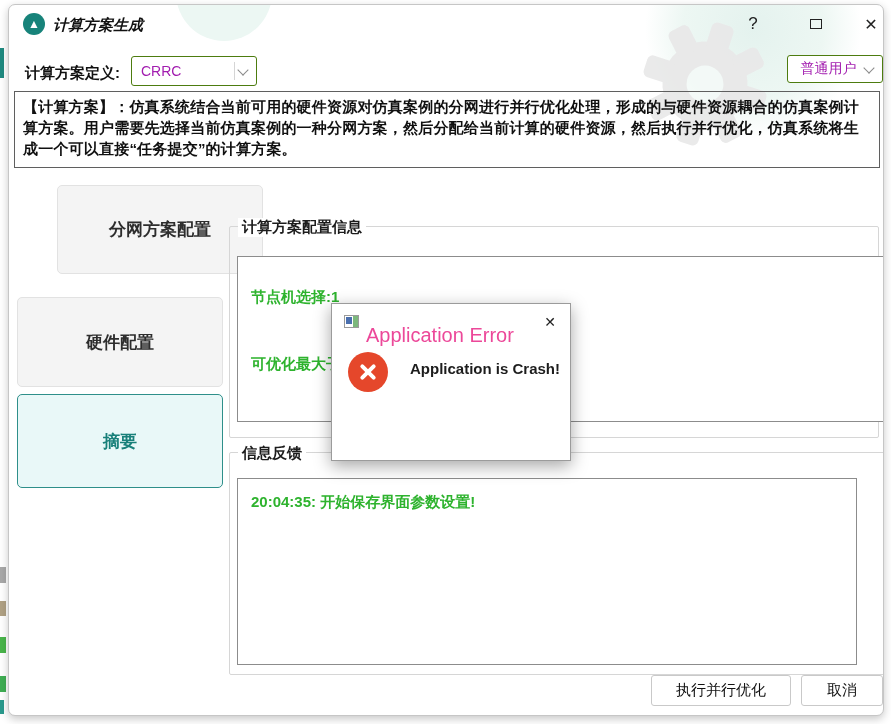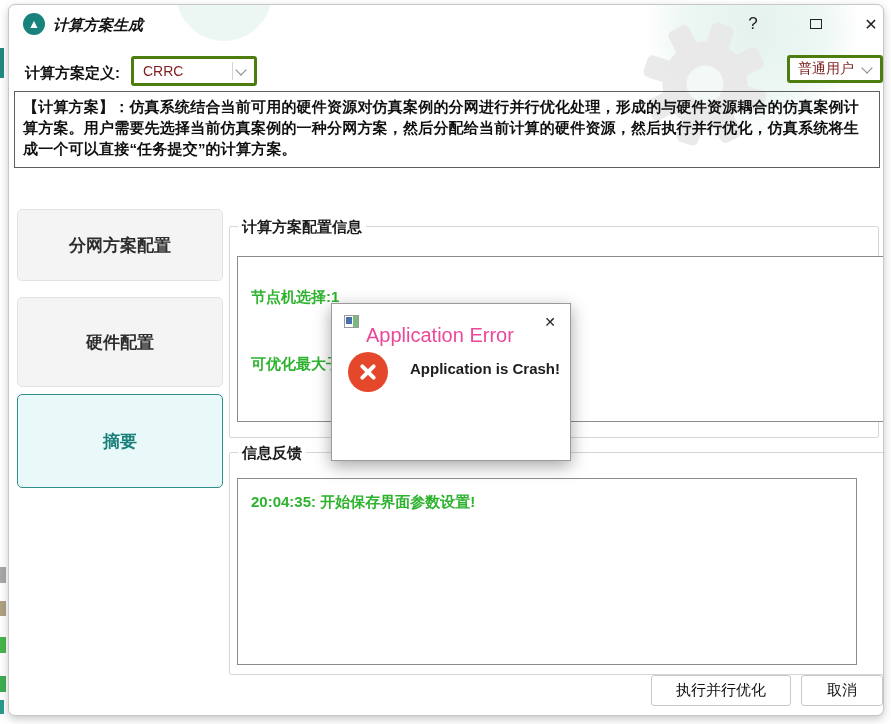--- a/index.html
+++ b/index.html
@@ -29,40 +29,40 @@
   .win-title { left:44px; top:11px; font-size:15px; font-weight:700; color:#111;font-style:italic; }
   .winbtn { width:26px; height:26px; top:6px; display:flex; align-items:center;
             justify-content:center; color:#222; cursor:default; }
   #btn-help { left:731px; font-size:17px; }
   #btn-max  { left:794px; }
   #btn-max .box { width:12px; height:10px; border:1.6px solid #222; }
   #btn-close{ left:849px; font-size:16px; }
 
   
   .plan-label { left:16px; top:59px; font-size:15px; font-weight:700; color:#111; }
-  .combo { border:3px solid #4d7c0f; border-radius:3px; background:#fff;
-           display:flex; align-items:center; font-size:14px; color:#7f1d1d; }
+  .combo { border:1px solid #4d7c0f; border-radius:3px; background:#fff;
+           display:flex; align-items:center; font-size:14px; color:#a21caf; }
   #combo-plan { left:122px; top:51px; width:126px; height:30px; }
   #combo-plan .val { padding-left:9px; flex:1; }
   #combo-plan .sep { width:1px; height:18px; background:#d5d5d5; }
   #combo-role { left:778px; top:50px; width:96px; height:28px; }
-  #combo-role .val { padding-left:8px; flex:1; font-size:14px; }
+  #combo-role .val { padding-left:8px; flex:1; font-size:14px;text-align:center; }
   .chev { width:8px; height:8px; border-right:1.6px solid #8a8a8a; border-bottom:1.6px solid #8a8a8a;
           transform:rotate(45deg); margin:0 9px 3px 4px; }
 
   
   .descr { left:5px; top:86px; width:866px; height:77px; border:1px solid #5f5f5f;
            padding:4px 8px; font-size:15px; font-weight:600; color:#101010;
            line-height:21px; letter-spacing:.2px; }
 
   
   .side-btn { left:8px; width:206px; background:#f4f4f4; border:1px solid #e2e2e2;
               border-radius:5px; display:flex; align-items:center; justify-content:center;
               font-size:17px; font-weight:700; color:#2d2d2d; cursor:pointer; }
-  #side-1 { top:204px; height:72px; }
+  #side-1 { top:180px; height:89px;margin-left:40px; }
   #side-2 { top:292px; height:90px; }
   #side-3 { top:389px; height:94px; background:#e9f8f8; border:1.5px solid #2e8f8a;
             color:#19807a; }
 
   
   .group { border:1px solid #d6d6d6; border-radius:2px; background:transparent;margin-top:12px; }
   #group-config  { left:220px; top:209px; width:650px; height:212px; }
   #group-feedback{ left:220px; top:435px; width:769px; height:223px; }
   .legend { position:absolute; top:-9px; left:8px; background:#fff; padding:0 4px;
             font-size:15px; font-weight:700; color:#1c1c1c; }

